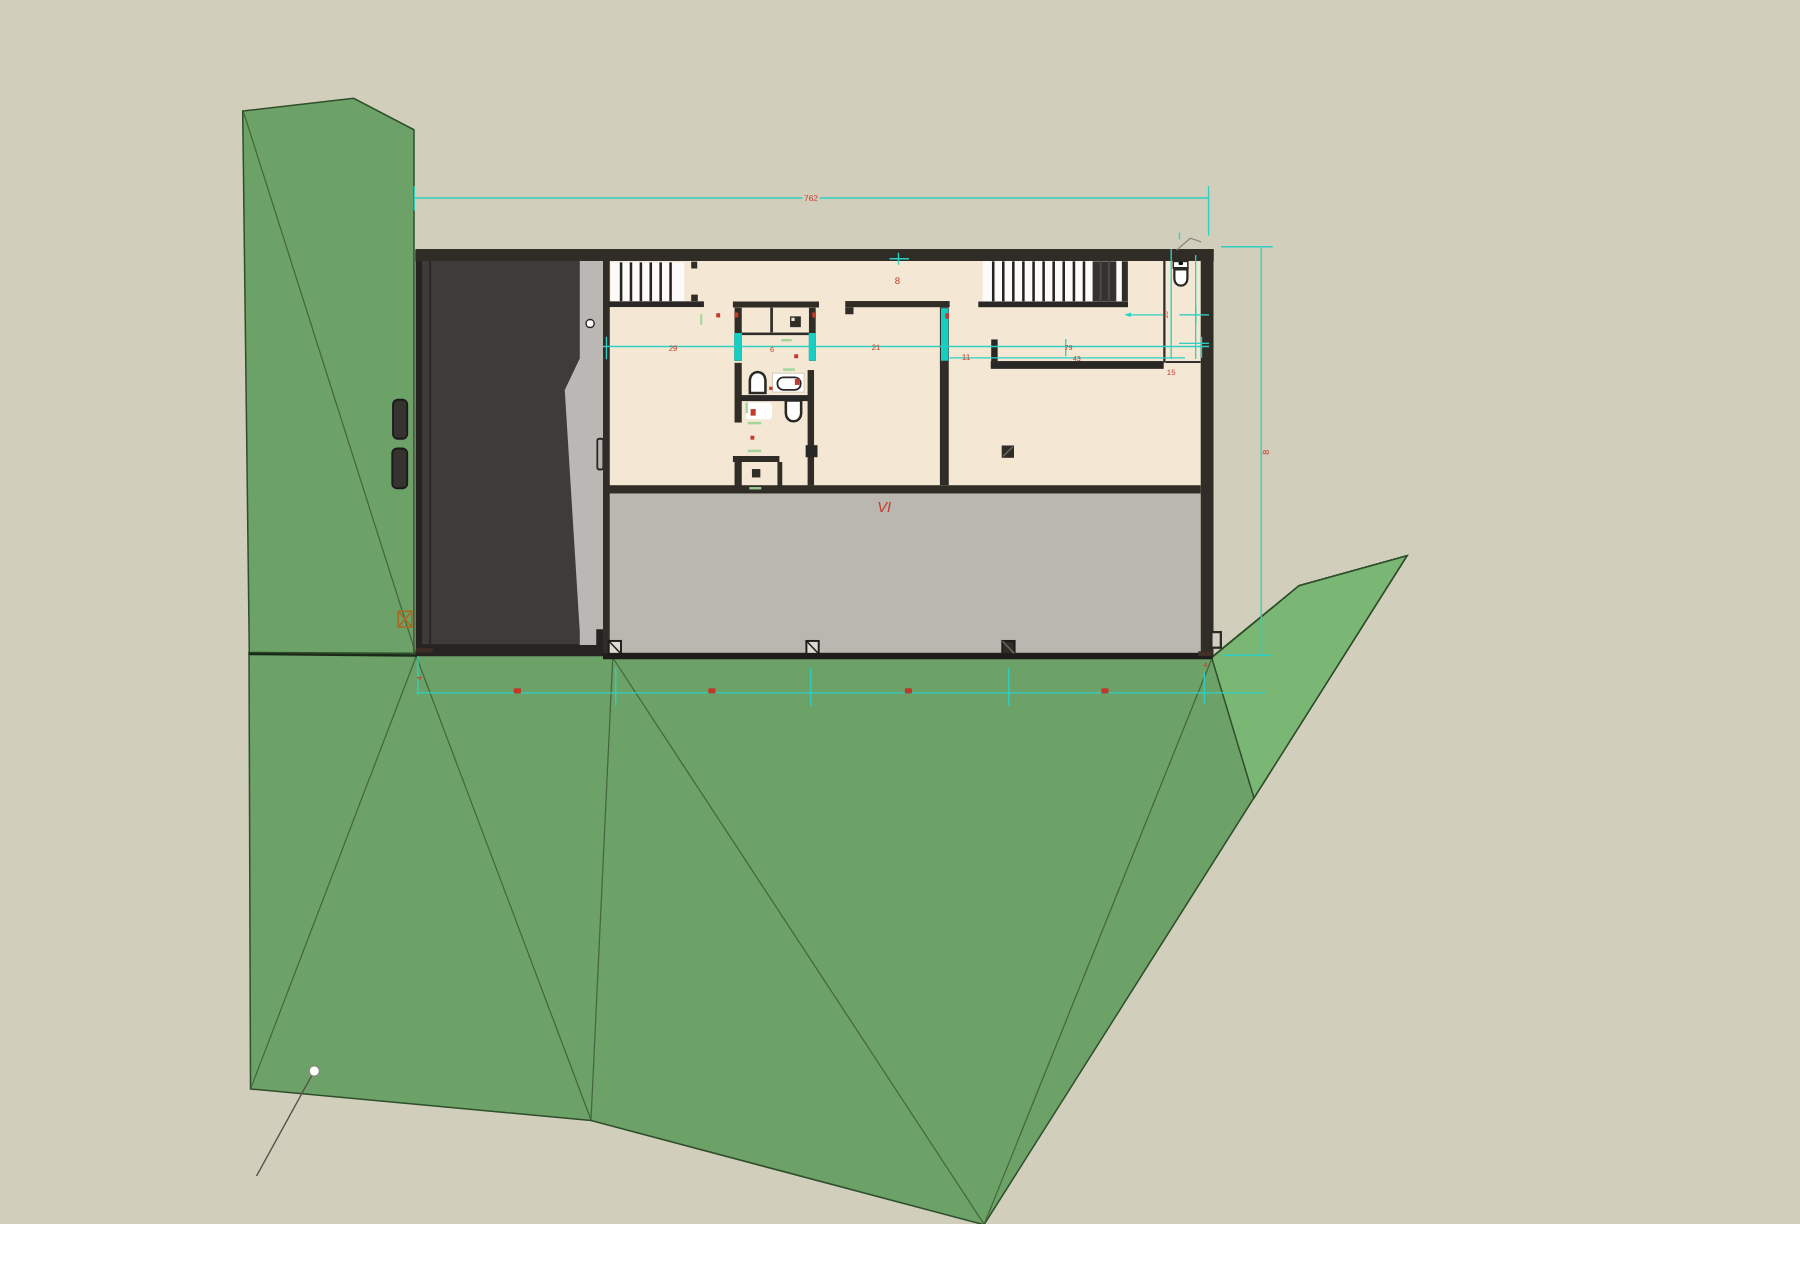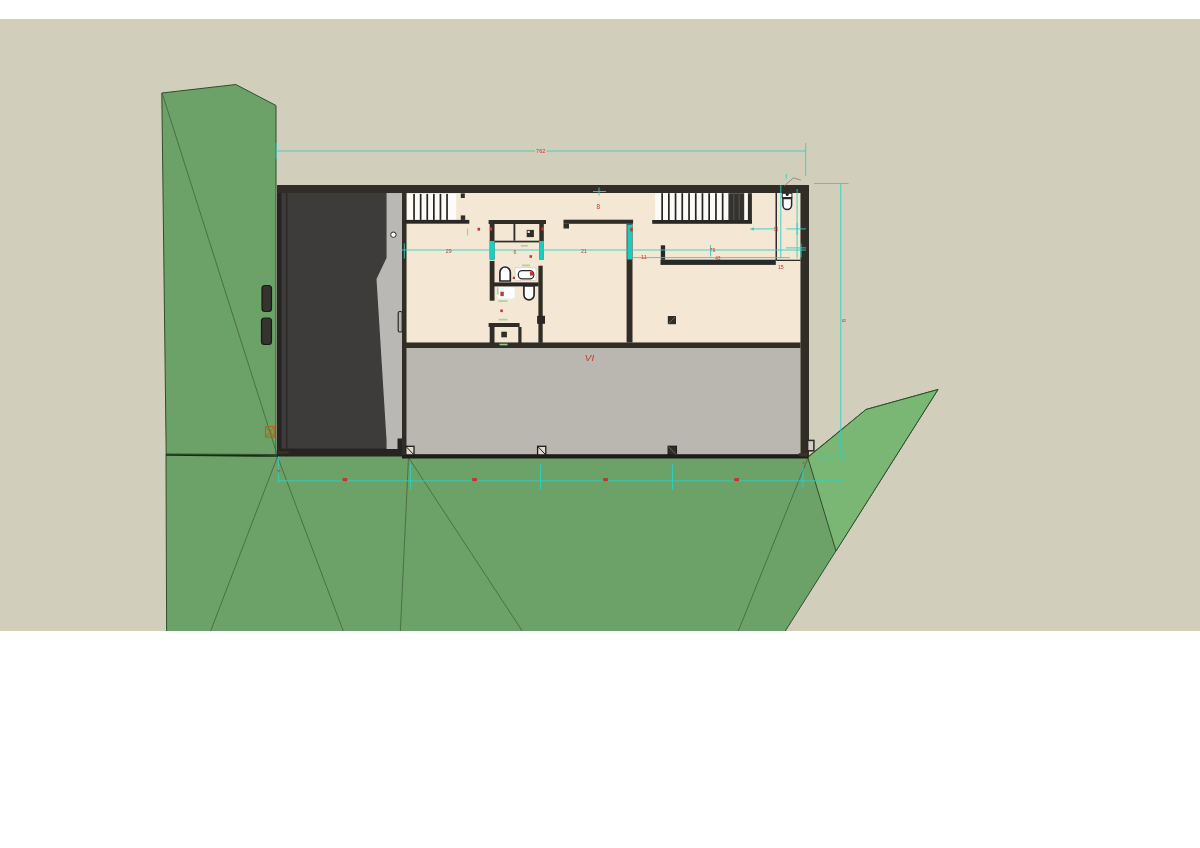--- a/index.html
+++ b/index.html
@@ -1,16 +1,16 @@
 <!DOCTYPE html>
 <html><head>
 <meta charset="utf-8">
 <style>
 html,body{margin:0;padding:0;background:#fff;font-family:"Liberation Sans",sans-serif;}
-#stage{position:relative;width:1200px;height:612px;overflow:hidden;margin-top:19px;}
+#stage{position:relative;width:1200px;height:816px;overflow:hidden;}
 svg{display:block;}
 </style>
 </head>
 <body>
 <div id="stage">
 <svg width="1200" height="848" viewBox="0 0 1200 848">
 
 <rect x="0" y="0" width="1200" height="848" fill="#d1cfbb"></rect>
 
 <rect x="0" y="835.5" width="1200" height="12.5" fill="#fdfdfc"></rect>

